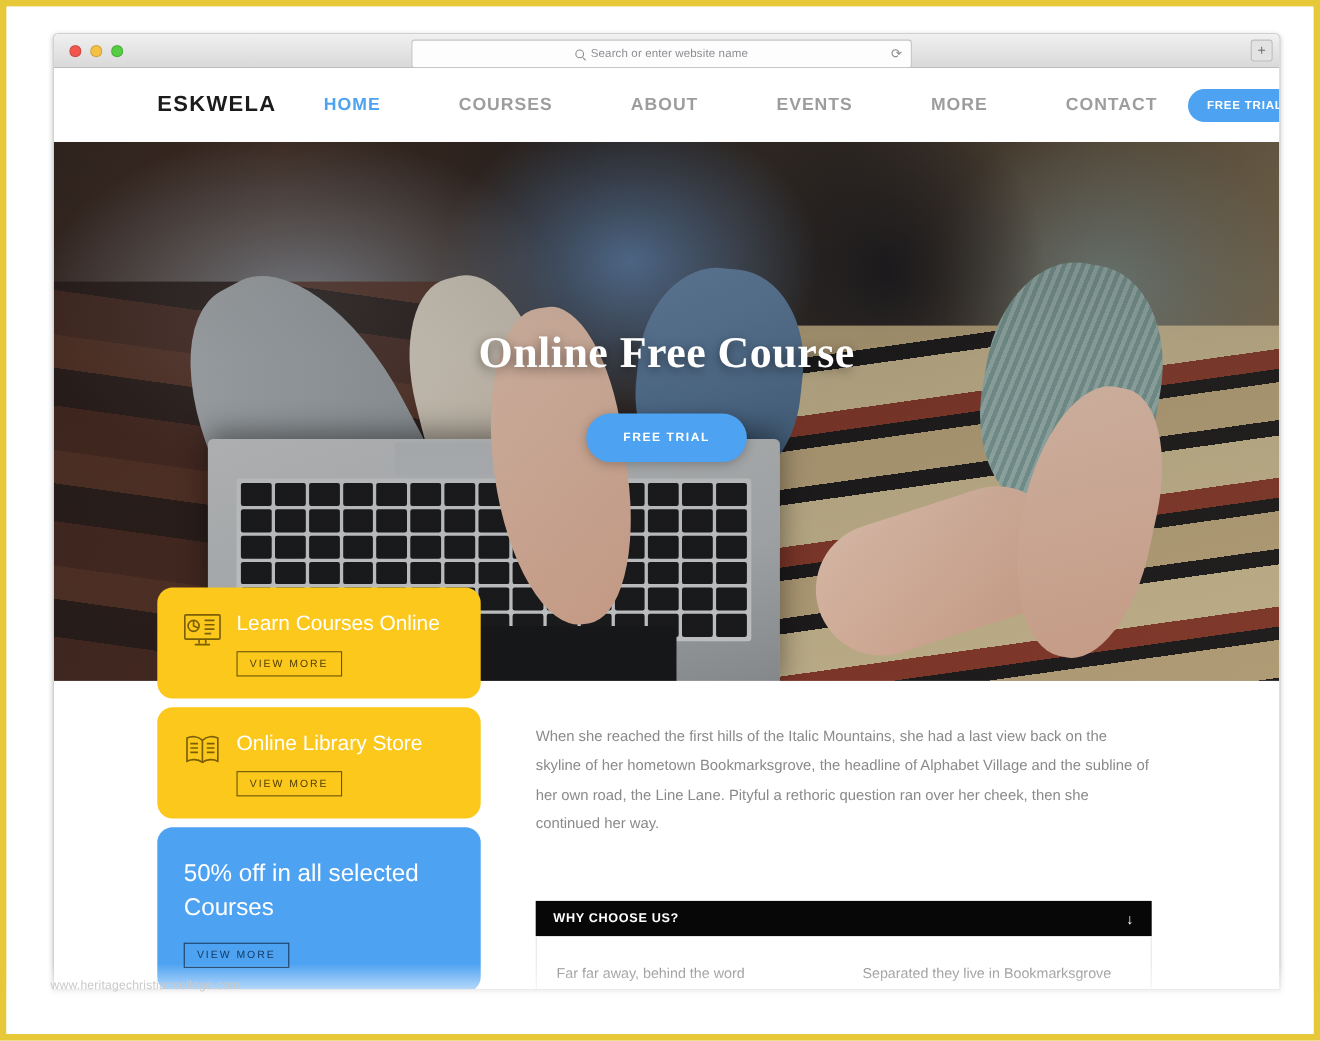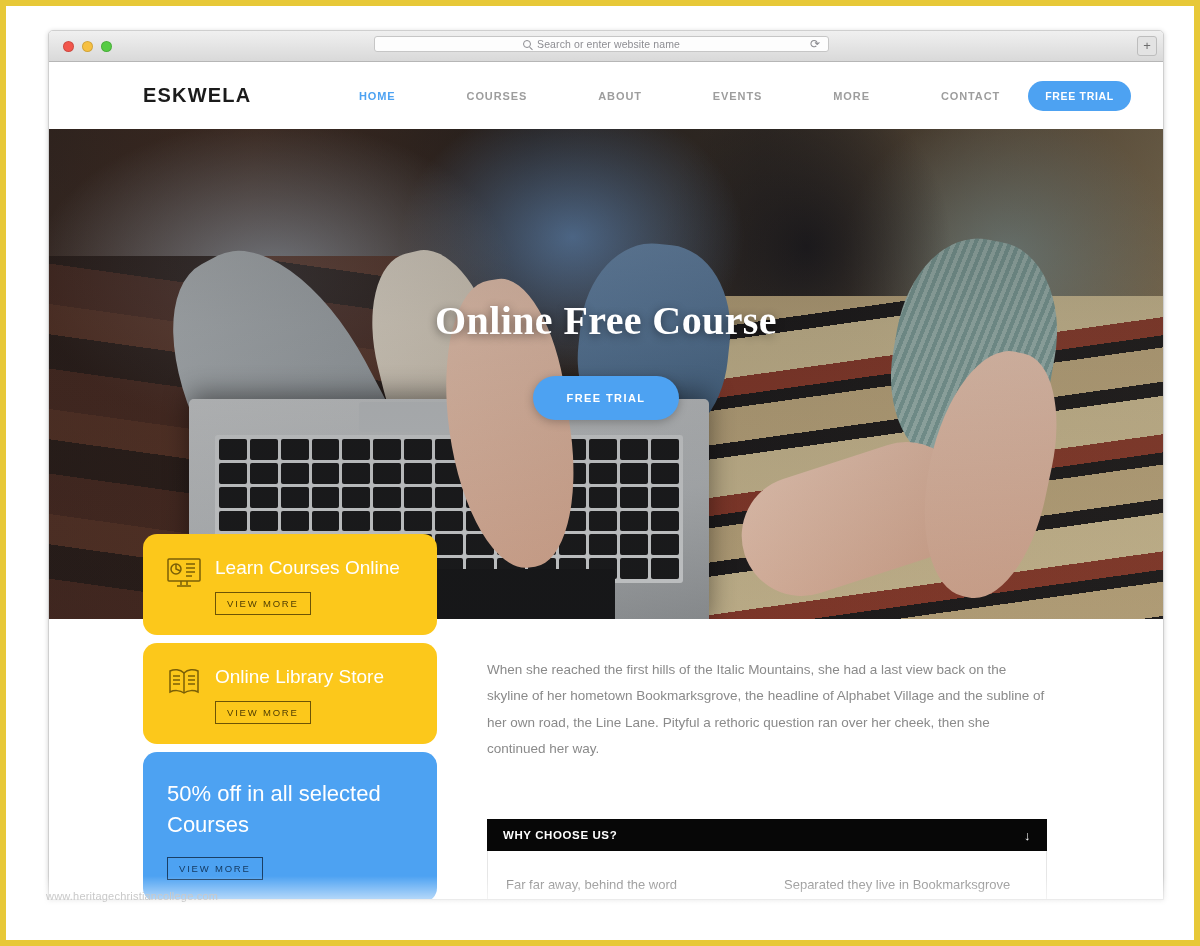--- a/index.html
+++ b/index.html
@@ -61,21 +61,21 @@
   }
   .tl.red    { background: #f2564c; }
   .tl.yellow { background: #f6c042; }
   .tl.green  { background: #56cc44; }
 
   .address-bar {
     position: absolute;
     left: 325px;
     top: 5px;
     width: 455px;
-    height: 16px;
+    height: 26px;
     background: #fdfdfd;
     border: 1px solid #c6c6c6;
     border-radius: 3px;
     display: flex;
     align-items: center;
     justify-content: center;
     gap: 6px;
   }
   .address-bar .ab-text {
     font-size: 10.5px;
@@ -143,21 +143,21 @@
     letter-spacing: 1.2px;
     color: #1b1b1b;
   }
   .nav {
     margin-left: auto;
     display: flex;
     align-items: center;
     gap: 28px;
   }
   .nav-item {
-    font-size: 11px;
+    font-size: 16px;
     font-weight: bold;
     letter-spacing: 0.9px;
     color: #9d9d9d;
     text-decoration: none;
     white-space: nowrap;
     padding-left: 43px;
   }
   .nav-item.active { color: #4da2f2; }
   .btn-pill {
     background: #4da2f2;

